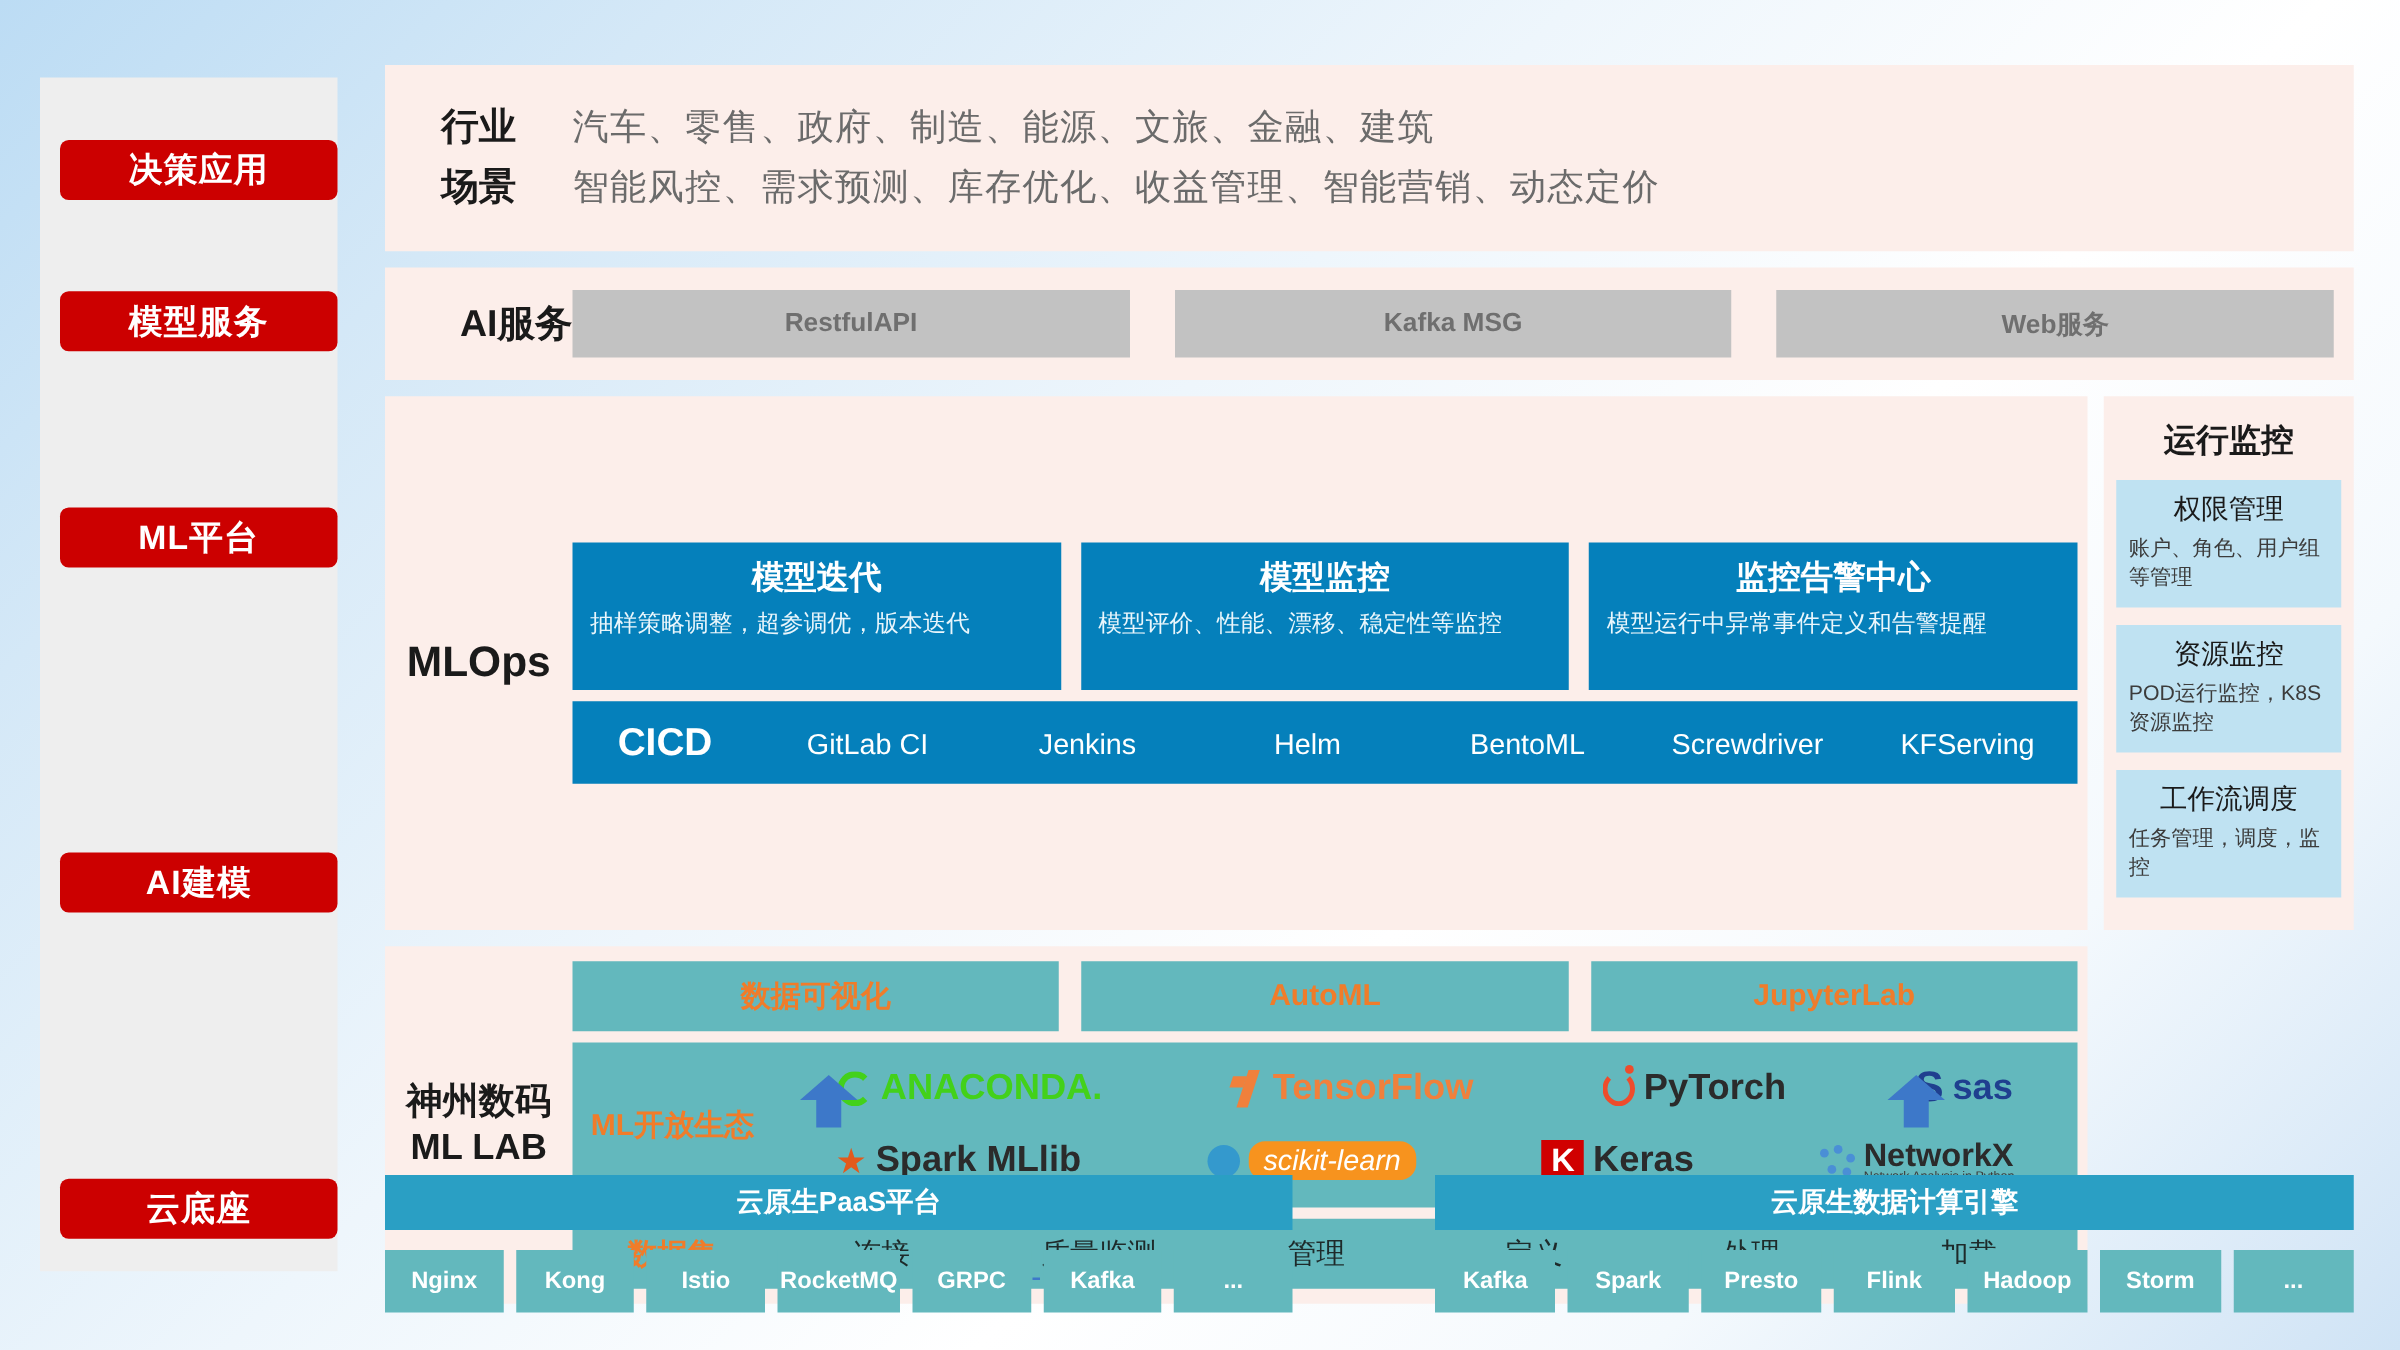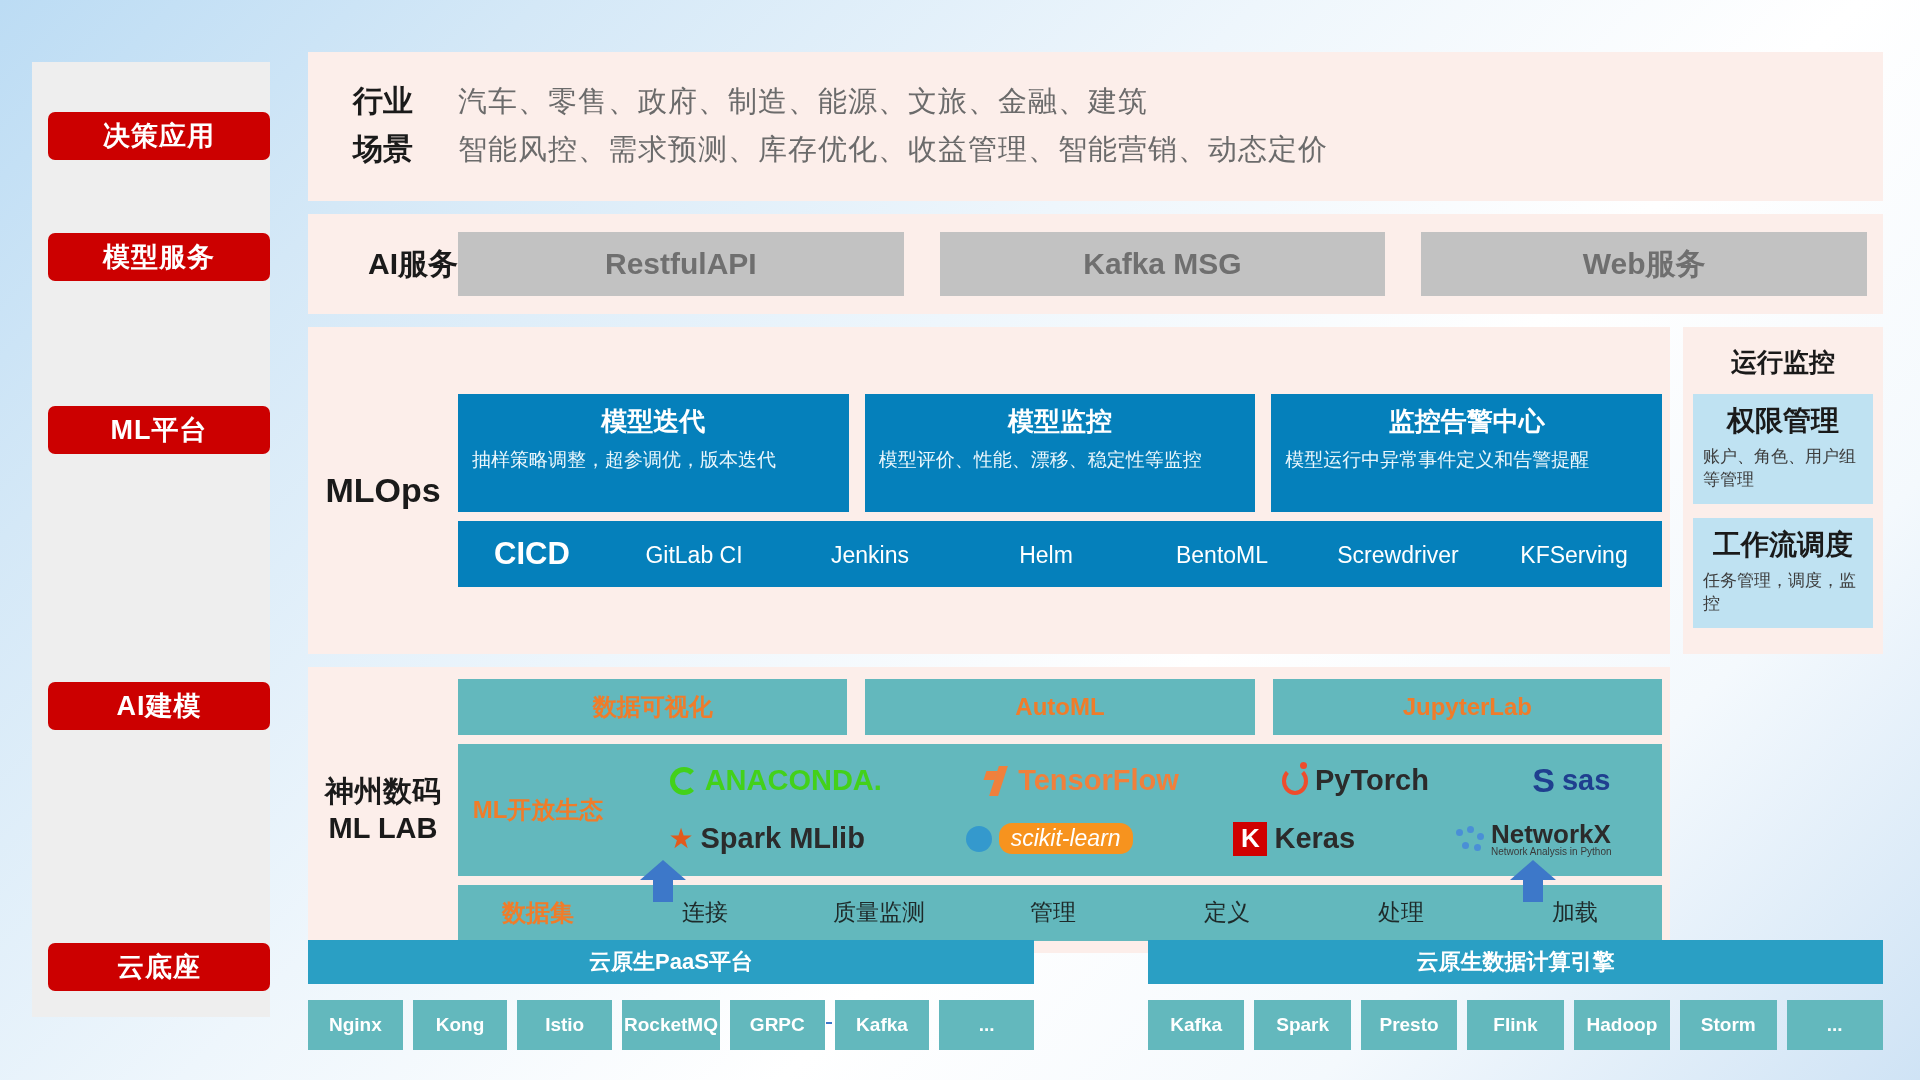--- a/index.html
+++ b/index.html
@@ -45,22 +45,22 @@
     width: 150px; text-align: center; flex: none;
     font-size: 30px; font-weight: bold; color: #1a1a1a;
   }
   .ind-val { font-size: 29px; color: #6b6b6b; letter-spacing: 1px; }
 
   
   .row-ai { padding: 18px 0; margin-bottom: 13px; display: flex; align-items: center; }
   .ai-key { width: 150px; text-align: right; flex: none; font-size: 30px; font-weight: bold; color: #1a1a1a; }
   .ai-boxes { flex: 1; display: flex; gap: 36px; padding-right: 16px; }
   .ai-box {
-    flex: 1; height: 64px; background: #c2c2c2; color: #6f6f6f;
-    font-size: 30px; font-weight: bold;
+    flex: 1; height: 54px; background: #c2c2c2; color: #6f6f6f;
+    font-size: 21px; font-weight: bold;
     display: flex; align-items: center; justify-content: center;
   }
 
   
   .row3 { display: flex; gap: 13px; margin-bottom: 13px; }
   .mlops-band { flex: 1; background: #fceeea; display: flex; align-items: center; padding: 12px 0; }
   .mlops-key { width: 150px; text-align: center; flex: none; font-size: 34px; font-weight: bold; color: #1a1a1a; }
   .mlops-right { flex: 1; padding-right: 8px; }
   .mlops-cards { display: flex; gap: 16px; margin-bottom: 9px; }
   .mlops-card {
@@ -82,21 +82,21 @@
   
   .monitor {
     width: 200px; flex: none; background: #fceeea;
     padding: 12px 10px; display: flex; flex-direction: column;
   }
   .monitor-title { font-size: 26px; font-weight: bold; color: #1a1a1a; text-align: center; margin: 6px 0 14px 0; }
   .mon-card {
     background: #bfe2f2; margin-bottom: 14px; padding: 8px 10px 12px 10px; flex: 1;
     display: flex; flex-direction: column;
   }
-  .mon-card .mt { font-size: 28px; font-weight: bold; color: #1a1a1a; text-align: center; margin-bottom: 6px; }
+  .mon-card .mt { font-size: 22px; font-weight: normal; color: #1a1a1a; text-align: center; margin-bottom: 6px; }
   .mon-card .md { font-size: 17px; color: #3c3c3c; line-height: 1.35; }
 
   
   .row4 { display: flex; gap: 13px; }
   .lab-band { flex: 1; background: #fceeea; display: flex; align-items: center; padding: 12px 0; }
   .lab-key { width: 150px; flex: none; text-align: center; font-size: 29px; font-weight: bold; color: #1a1a1a; line-height: 1.26; }
   .lab-right { flex: 1; padding-right: 8px; }
   .lab-tools { display: flex; gap: 18px; margin-bottom: 9px; }
   .lab-tool {
     flex: 1; height: 56px; background: #63b8bd; color: #f07c2a;
@@ -236,20 +236,24 @@
         </div>
       </div>
 
       <div class="monitor">
         <div class="monitor-title">运行监控</div>
         <div class="mon-card">
           <div class="mt">权限管理</div>
           <div class="md">账户、角色、用户组等管理</div>
         </div>
         <div class="mon-card">
+          <div class="mt">资源监控</div>
+          <div class="md">POD运行监控，K8S资源监控</div>
+        </div>
+        <div class="mon-card">
           <div class="mt">工作流调度</div>
           <div class="md">任务管理，调度，监控</div>
         </div>
       </div>
     </div>
 
     <div class="row4">
       <div class="lab-band">
         <div class="lab-key">
           <div>神州数码</div>

